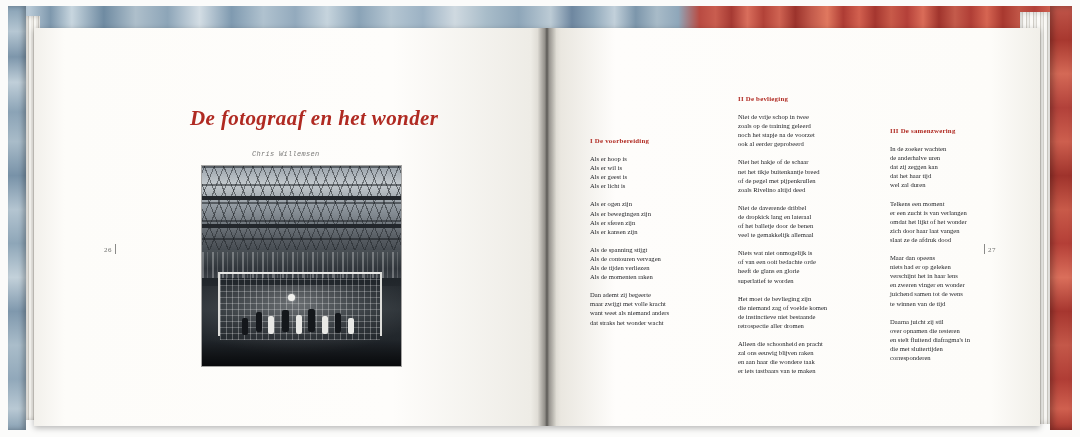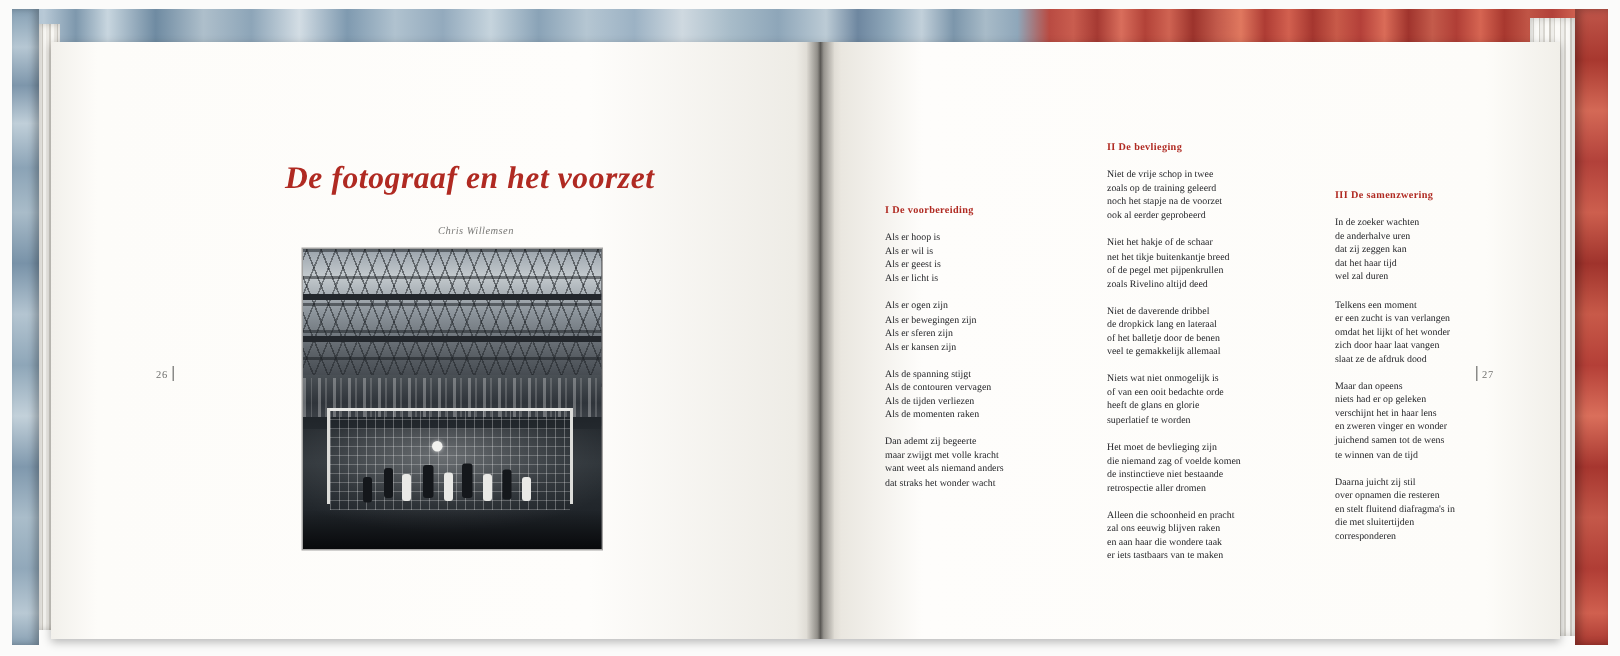--- a/index.html
+++ b/index.html
@@ -158,25 +158,24 @@
     font-weight: bold;
     font-size: 21px;
     letter-spacing: 0.4px;
     white-space: nowrap;
   }
   .byline {
     position: absolute;
     left: 218px;
     top: 122px;
     color: #7a7a78;
-    font-family: Liberation Serif, serif;
+    font-family: Liberation Mono, monospace;
     font-style: italic;
     font-size: 7px;
     letter-spacing: 0.3px;
-    margin-left: 40px;
   }
 
   
   .photo {
     position: absolute;
     left: 168px;
     top: 138px;
     width: 199px;
     height: 200px;
     background: #1c1f24;
@@ -339,21 +338,21 @@
     <div class="cover-top"></div>
     <div class="cover-left"></div>
     <div class="cover-right"></div>
     <div class="edge-stack-left"></div>
     <div class="edge-stack"></div>
 
     <div class="spread">
       <div class="page-left"></div>
       <div class="page-right"></div>
 
-      <div class="headline">De fotograaf en het voorzet</div>
+      <div class="headline">De fotograaf en het wonder</div>
       <div class="byline">Chris Willemsen</div>
 
       <div class="photo">
         <div class="ph-sky"></div>
         <div class="ph-truss"></div>
         <div class="ph-roofbeam" style="top:30px"></div>
         <div class="ph-roofbeam" style="top:58px"></div>
         <div class="ph-stand"></div>
         <div class="ph-crowd"></div>
         <div class="ph-pitch"></div>

